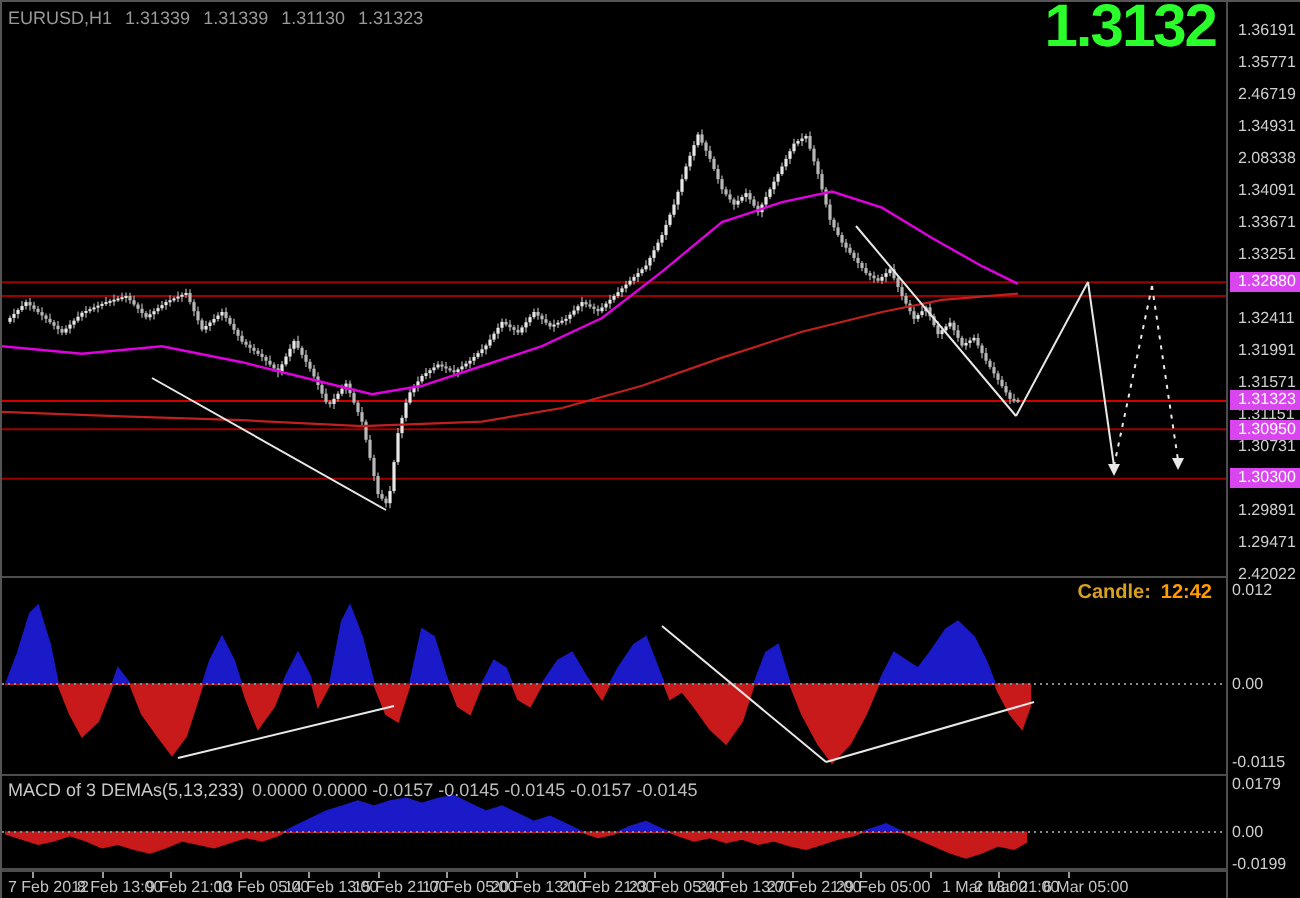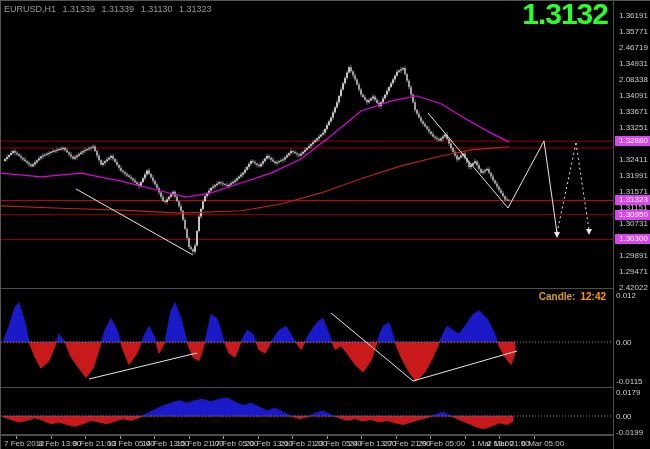--- a/index.html
+++ b/index.html
@@ -597,20 +597,23 @@
           <rect x="0" y="0" width="612" height="28"></rect>
         </clipPath>
         <clipPath id="macd2-chart-neg">
           <rect x="0" y="28" width="612" height="200"></rect>
         </clipPath>
       </defs>
       <polygon points="2,28 2,28.9 10,31.4 18,34.0 26,32.3 34,29.7 42,32.3 50,35.7 58,34.0 66,36.5 74,38.3 82,35.7 90,32.3 98,34.0 106,35.7 114,33.1 122,30.6 130,32.3 138,29.7 146,25.4 154,21.6 162,17.7 170,15.2 178,12.6 186,15.2 194,12.6 202,11.3 210,13.9 218,11.3 226,10.0 234,13.9 242,17.7 250,15.2 258,19.0 266,22.9 274,20.3 282,24.1 290,28.0 298,30.6 306,28.9 314,25.4 322,22.9 330,26.7 338,29.7 346,32.3 354,30.6 362,33.1 370,31.4 378,34.0 386,32.3 394,34.8 402,36.5 410,34.0 418,31.4 426,29.7 434,26.7 442,24.1 450,28.0 458,31.4 466,34.8 474,38.3 482,40.8 490,38.3 498,34.8 506,36.5 512,33.1 512,28" fill="#1a1ac8" stroke="#1a1ac8" stroke-width="1" clip-path="url(#macd2-chart-pos)"></polygon>
       <polygon points="2,28 2,28.9 10,31.4 18,34.0 26,32.3 34,29.7 42,32.3 50,35.7 58,34.0 66,36.5 74,38.3 82,35.7 90,32.3 98,34.0 106,35.7 114,33.1 122,30.6 130,32.3 138,29.7 146,25.4 154,21.6 162,17.7 170,15.2 178,12.6 186,15.2 194,12.6 202,11.3 210,13.9 218,11.3 226,10.0 234,13.9 242,17.7 250,15.2 258,19.0 266,22.9 274,20.3 282,24.1 290,28.0 298,30.6 306,28.9 314,25.4 322,22.9 330,26.7 338,29.7 346,32.3 354,30.6 362,33.1 370,31.4 378,34.0 386,32.3 394,34.8 402,36.5 410,34.0 418,31.4 426,29.7 434,26.7 442,24.1 450,28.0 458,31.4 466,34.8 474,38.3 482,40.8 490,38.3 498,34.8 506,36.5 512,33.1 512,28" fill="#c81a1a" stroke="#c81a1a" stroke-width="1" clip-path="url(#macd2-chart-neg)"></polygon>
       <line x1="0" y1="28" x2="612" y2="28" stroke="#8a8a8a" stroke-width="1" stroke-dasharray="1,2"></line>
     </svg>
+  <div id="macd2-label" class="panel-label">
+    <span>MACD of 3 DEMAs(5,13,233)</span><span class="vals">0.0000 0.0000 -0.0157 -0.0145 -0.0145 -0.0157 -0.0145</span>
+  </div>
 
   <div id="price-axis">
       <div class="ax-label" style="top: 14px; text-align: center;">1.36191</div>
       <div class="ax-label" style="top: 30px;">1.35771</div>
       <div class="ax-label" style="top: 46px;">2.46719</div>
       <div class="ax-label" style="top: 62px;">1.34931</div>
       <div class="ax-label" style="top: 78px;">2.08338</div>
       <div class="ax-label" style="top: 94px;">1.34091</div>
       <div class="ax-label" style="top: 110px;">1.33671</div>
       <div class="ax-label" style="top: 126px;">1.33251</div>

